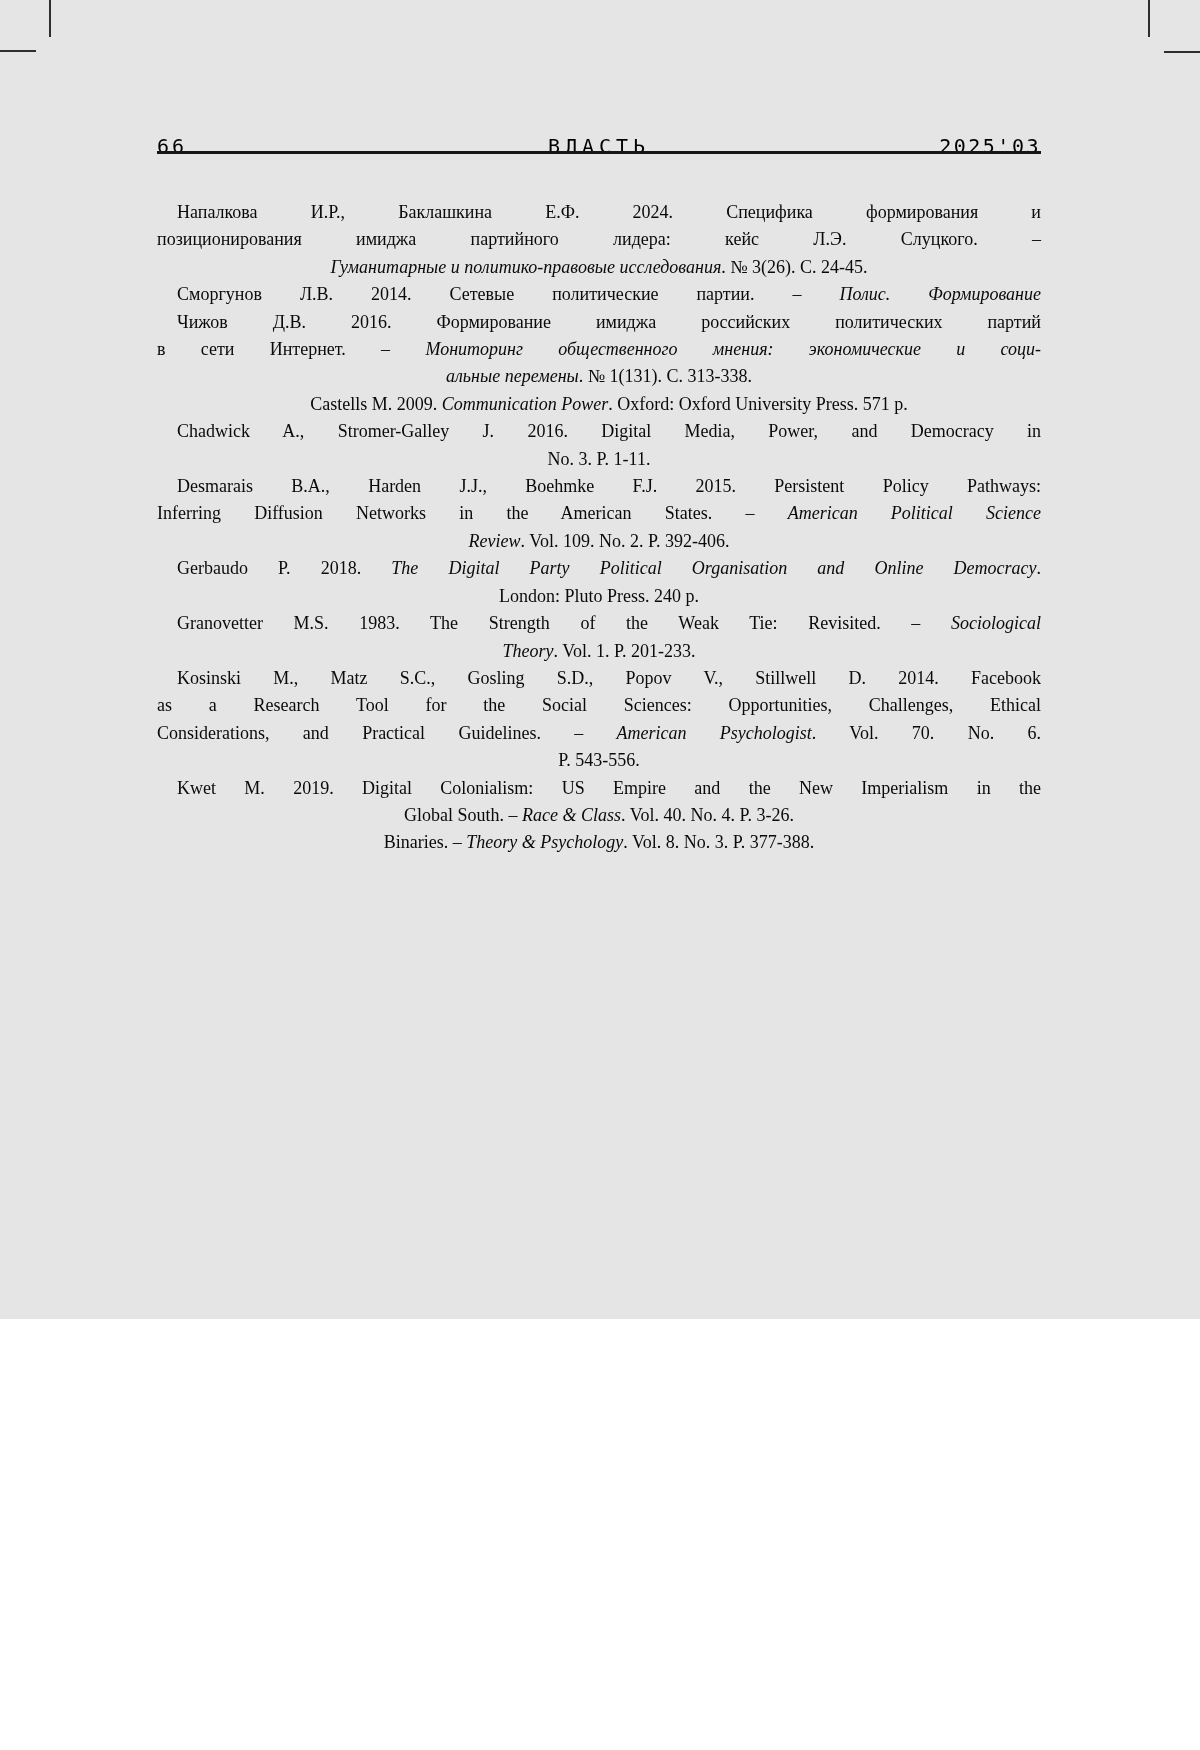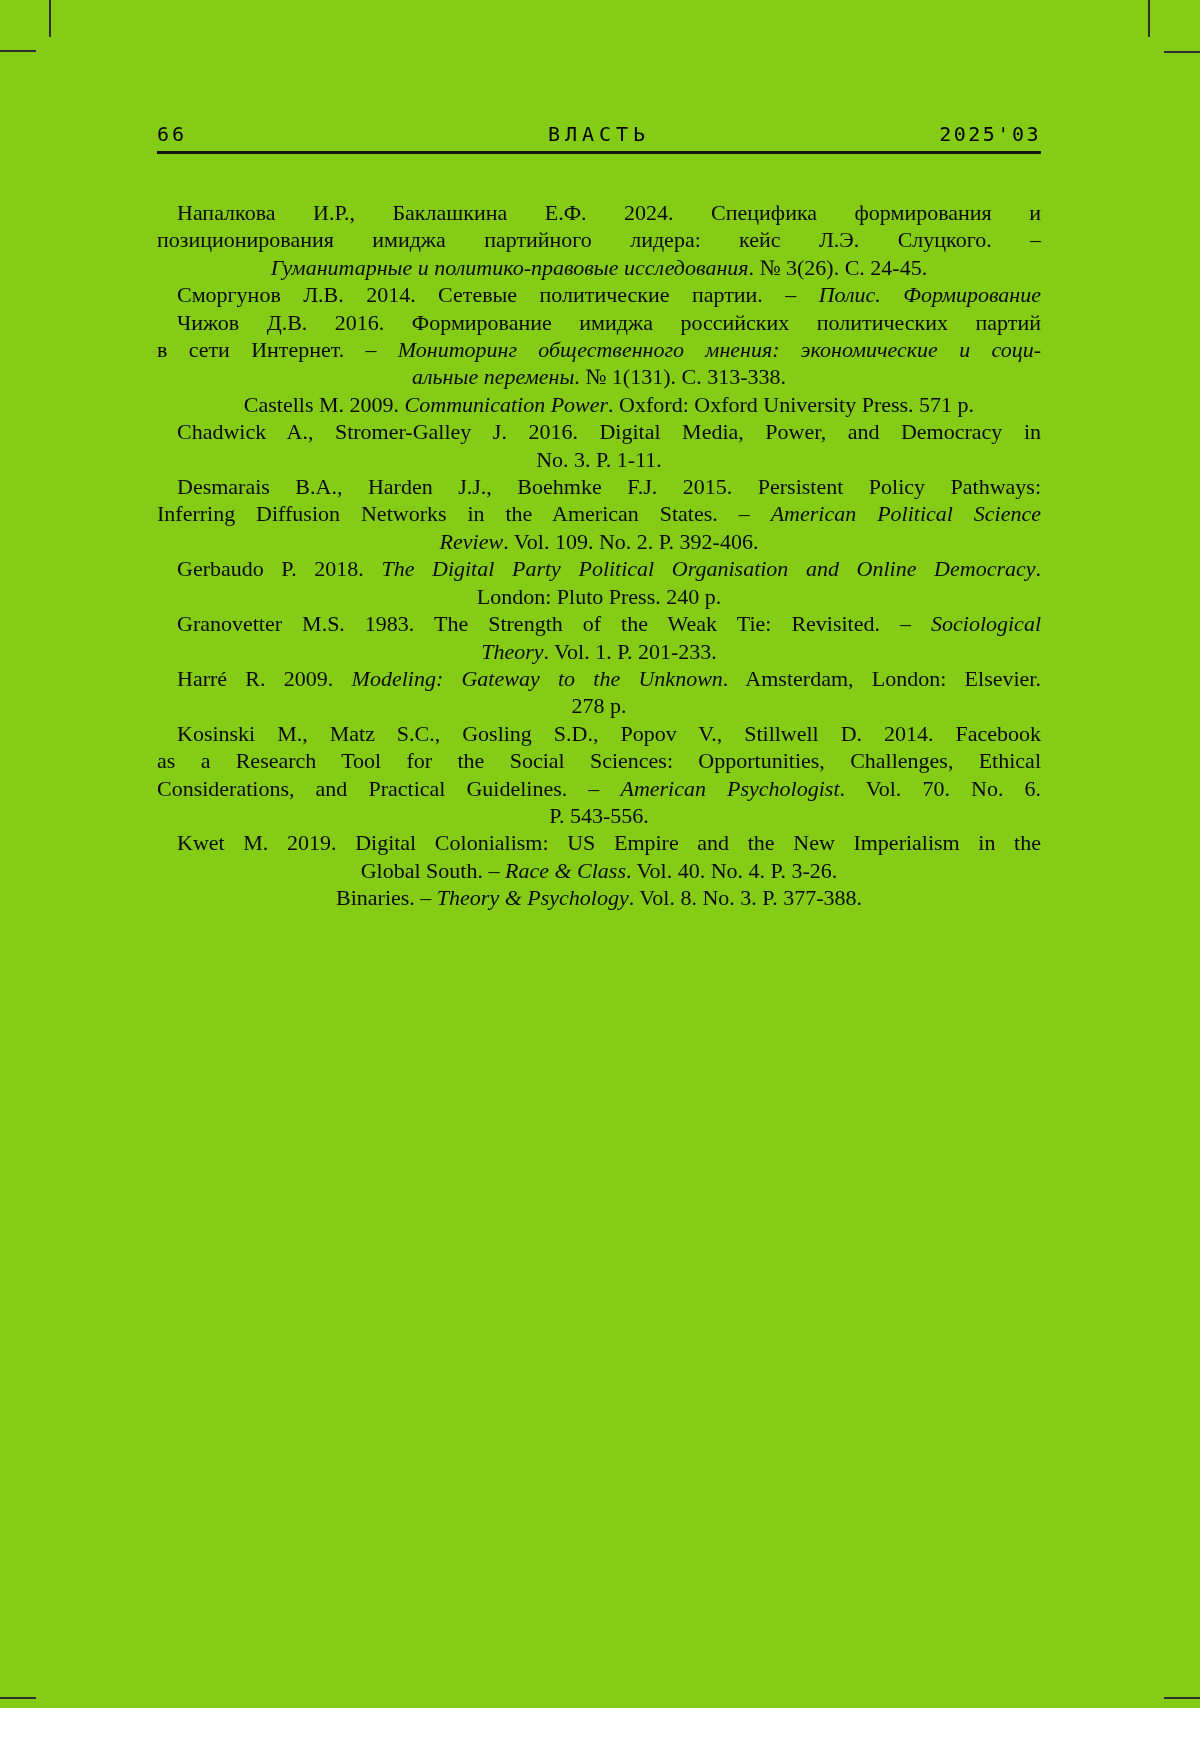--- a/index.html
+++ b/index.html
@@ -1,20 +1,20 @@
 <!DOCTYPE html>
 <html><head>
 <meta charset="utf-8">
 <style>
   html, body { margin: 0; padding: 0; background: #ffffff; }
   .page {
     position: relative;
     width: 1200px;
-    height: 1708px;
-    background: #84cc16;
+    height: 1319px;
+    background: #e5e5e5;
     color: #000000;
     font-family: "Liberation Serif", serif;
     overflow: hidden;
   }
   
   .crop { position: absolute; background: #2e2e2e; }
   .crop.v { width: 2px; height: 37px; }
   .crop.h { width: 36px; height: 2px; }
 
   
@@ -25,38 +25,38 @@
     width: 884px;
     display: grid;
     grid-template-columns: 1fr auto 1fr;
     align-items: baseline;
     font-family: "DejaVu Sans Mono", monospace;
     font-size: 20px;
     line-height: 23px;
     font-weight: 500;
   }
   .header-row .pageno { justify-self: start; letter-spacing: 3px; }
-  .header-row .title  { justify-self: center; letter-spacing: 5px; }
+  .header-row .title  { justify-self: center; letter-spacing: 5px; margin-top: 12px; }
   .header-row .issue  { justify-self: end; letter-spacing: 2.5px; }
   .header-rule {
     position: absolute;
     left: 157px;
     top: 151px;
     width: 884px;
     height: 3px;
     background: #161616;
   }
 
   
   .refs {
     position: absolute;
     left: 157px;
     top: 199px;
     width: 884px;
-    font-size: 22px;
+    font-size: 18px;
     line-height: 27.4px;
     color: #0a0a0a;
   }
   .line { text-align: center; white-space: normal; }
   .line.just { text-align: justify; text-align-last: justify; }
   .line.indent { text-indent: 20px; }
   .it { font-style: italic; }
 </style>
 </head>
 <body>
@@ -107,24 +107,20 @@
       </div>
       <div>
         <div class="line indent just"><span>Gerbaudo P. 2018. </span><span class="it">The Digital Party Political Organisation and Online Democracy</span><span>.</span></div>
         <div class="line"><span>London: Pluto Press. 240 p.</span></div>
       </div>
       <div>
         <div class="line indent just"><span>Granovetter M.S. 1983. The Strength of the Weak Tie: Revisited. – </span><span class="it">Sociological</span></div>
         <div class="line"><span class="it">Theory</span><span>. Vol. 1. P. 201-233.</span></div>
       </div>
       <div>
-        <div class="line indent just"><span>Harré R. 2009. </span><span class="it">Modeling: Gateway to the Unknown</span><span>. Amsterdam, London: Elsevier.</span></div>
-        <div class="line"><span>278 p.</span></div>
-      </div>
-      <div>
         <div class="line indent just"><span>Kosinski M., Matz S.C., Gosling S.D., Popov V., Stillwell D. 2014. Facebook</span></div>
         <div class="line just"><span>as a Research Tool for the Social Sciences: Opportunities, Challenges, Ethical</span></div>
         <div class="line just"><span>Considerations, and Practical Guidelines. – </span><span class="it">American Psychologist</span><span>. Vol. 70. No. 6.</span></div>
         <div class="line"><span>P. 543-556.</span></div>
       </div>
       <div>
         <div class="line indent just"><span>Kwet M. 2019. Digital Colonialism: US Empire and the New Imperialism in the</span></div>
         <div class="line"><span>Global South. – </span><span class="it">Race &amp; Class</span><span>. Vol. 40. No. 4. P. 3-26.</span></div>
       </div>
       <div>

